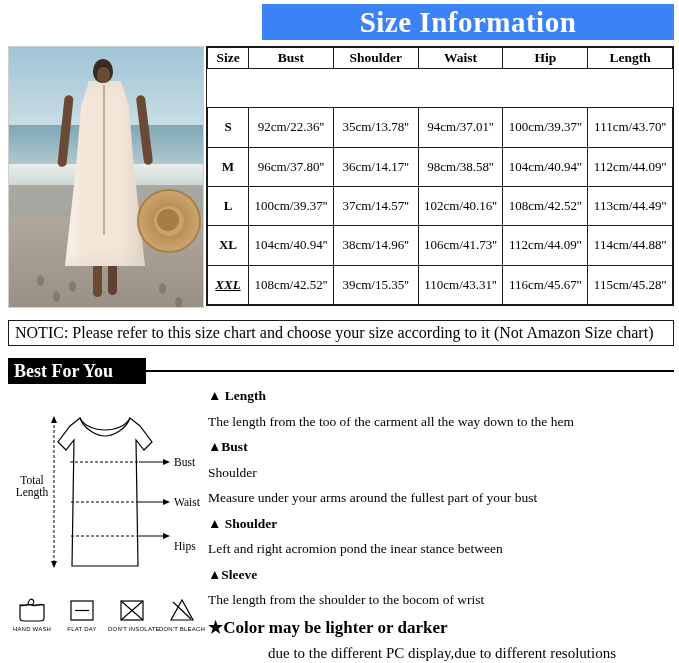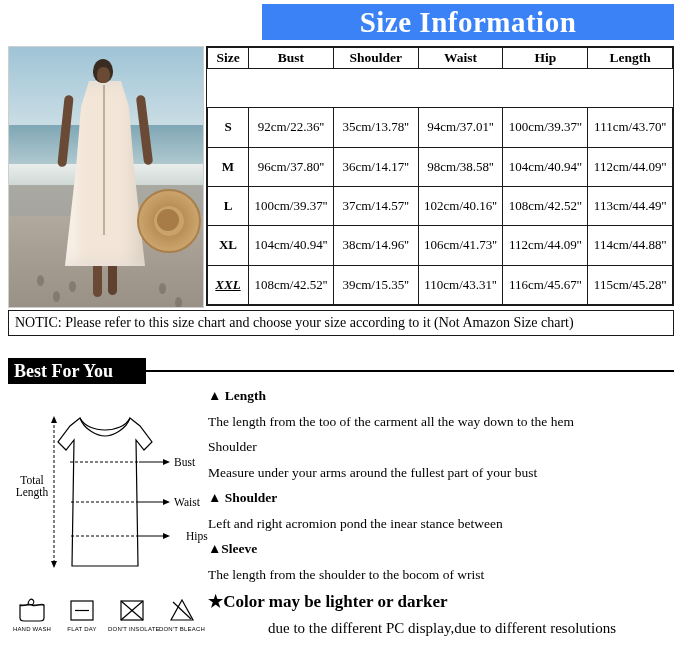--- a/index.html
+++ b/index.html
@@ -161,29 +161,29 @@
   }
   table.size-table tr.spacer td:first-child { border-left: none; }
   table.size-table thead td { font-weight: bold; font-size: 13.5px; }
   table.size-table td.col-size { width: 38px; font-weight: bold; }
   .u { text-decoration: underline; font-style: italic; }
 
   
   .notice {
     position: absolute;
     left: 8px;
-    top: 310px;
+    top: 320px;
     width: 666px;
     height: 26px;
     border: 1px solid #1a1a1a;
     box-sizing: border-box;
     display: flex;
     align-items: center;
     padding-left: 6px;
-    font-size: 14px;
+    font-size: 16px;
     font-family: "Liberation Serif", serif;
   }
 
   
   .best-banner {
     position: absolute;
     left: 8px;
     top: 358px;
     width: 138px;
     height: 26px;
@@ -407,21 +407,21 @@
       <line x1="63" y1="140" x2="131" y2="140" stroke="#000" stroke-width="1" stroke-dasharray="3,2"></line>
       <line x1="131" y1="140" x2="158" y2="140" stroke="#000" stroke-width="1"></line>
       <polygon points="162,140 155,137 155,143" fill="#000"></polygon>
     </svg>
     <div class="total-length-label">
       <span>Total</span><br>
       <span>Length</span>
     </div>
     <div class="measure-label" style="left:166px; top:60px;">Bust</div>
     <div class="measure-label" style="left:166px; top:100px;">Waist</div>
-    <div class="measure-label" style="left:166px; top:134px;margin-left:12px;">Hips</div>
+    <div class="measure-label" style="left:166px; top:144px;">Hips</div>
   </div>
 
   <div class="care-row">
     <div class="care-item" style="left:0px; top:0px;">
       <div class="glyph">
         <svg width="30" height="28" viewBox="0 0 30 28">
           <path d="M3 9 L3 22 C3 24 5 25 7 25 L23 25 C25 25 27 24 27 22 L27 9 Z" fill="none" stroke="#000" stroke-width="1.2"></path>
           <path d="M3 9 C7 12 11 6 15 9 C19 12 23 6 27 9" fill="none" stroke="#000" stroke-width="1.2"></path>
           <path d="M11 9 C11 4 14 2 16 4 C18 6 16 8 15 9" fill="none" stroke="#000" stroke-width="1.1"></path>
         </svg>
@@ -454,20 +454,21 @@
           <line x1="6" y1="6" x2="24" y2="23" stroke="#000" stroke-width="1.2"></line>
         </svg>
       </div>
       <div class="cap">DON'T BLEACH</div>
     </div>
   </div>
 
   <div class="text-block">
     <p class="head">▲ Length</p>
     <p>The length from the too of the carment all the way down to the hem</p>
+    <p class="head">▲Bust</p>
     <p>Shoulder</p>
     <p>Measure under your arms around the fullest part of your bust</p>
     <p class="head">▲ Shoulder</p>
     <p>Left and right acromion pond the inear stance between</p>
     <p class="head">▲Sleeve</p>
     <p>The length from the shoulder to the bocom of wrist</p>
     <p class="big">★Color may be lighter or darker</p>
     <p class="mid">due to the different PC display,due to different resolutions</p>
 
   </div>

